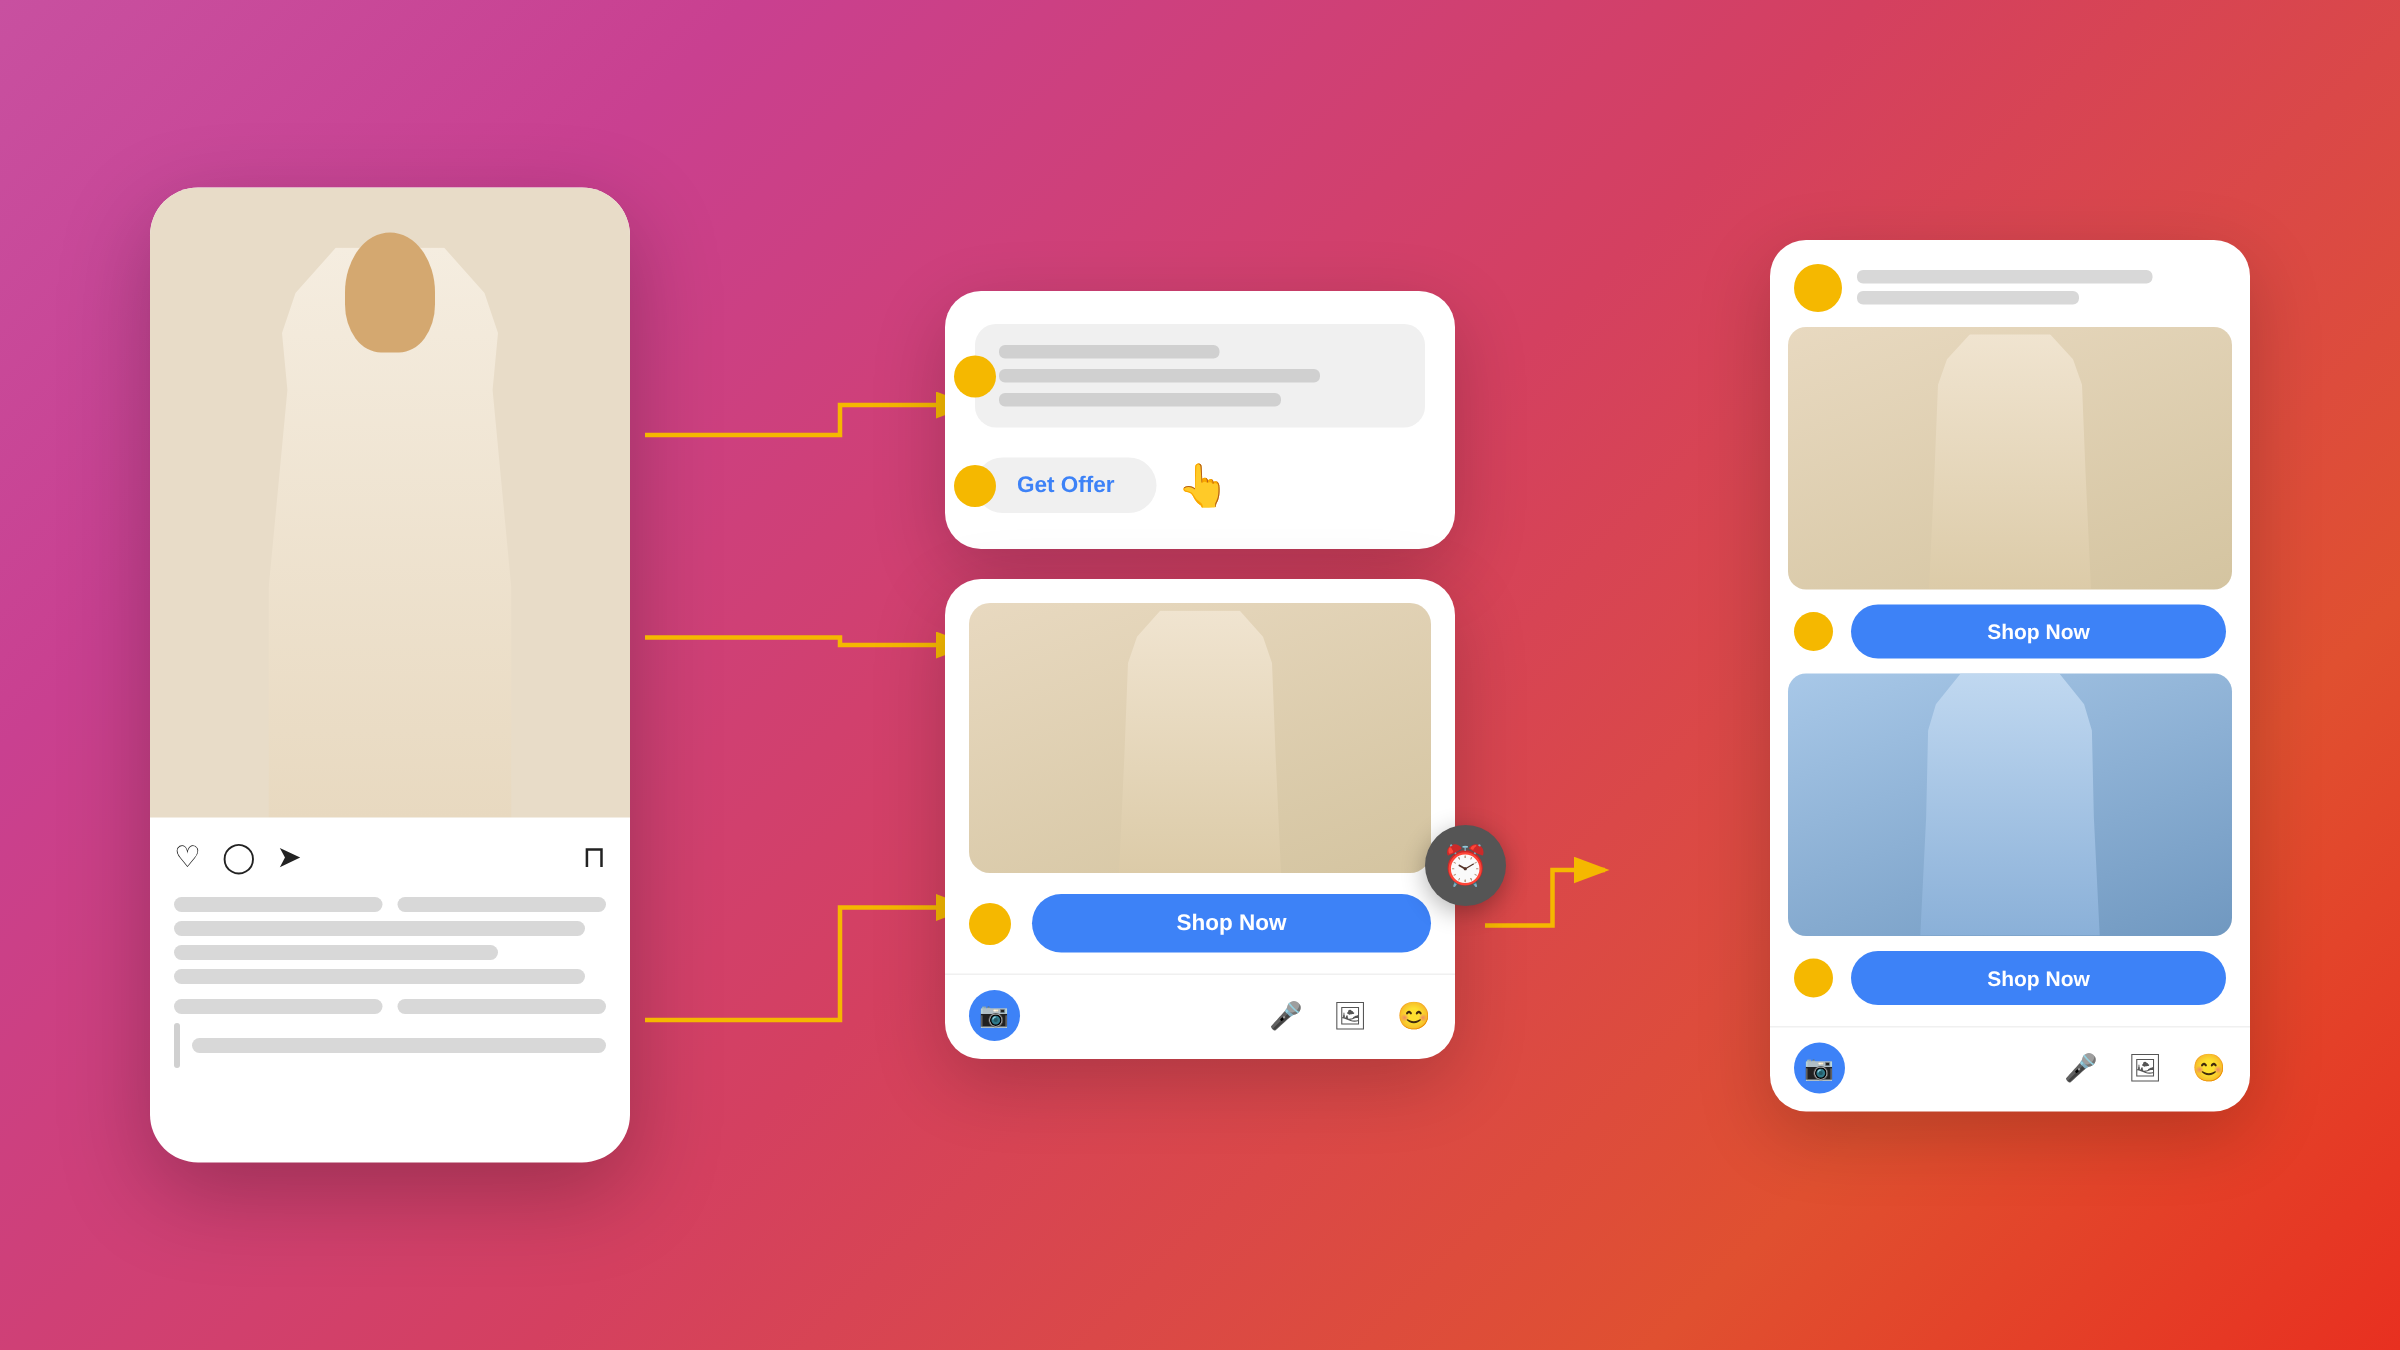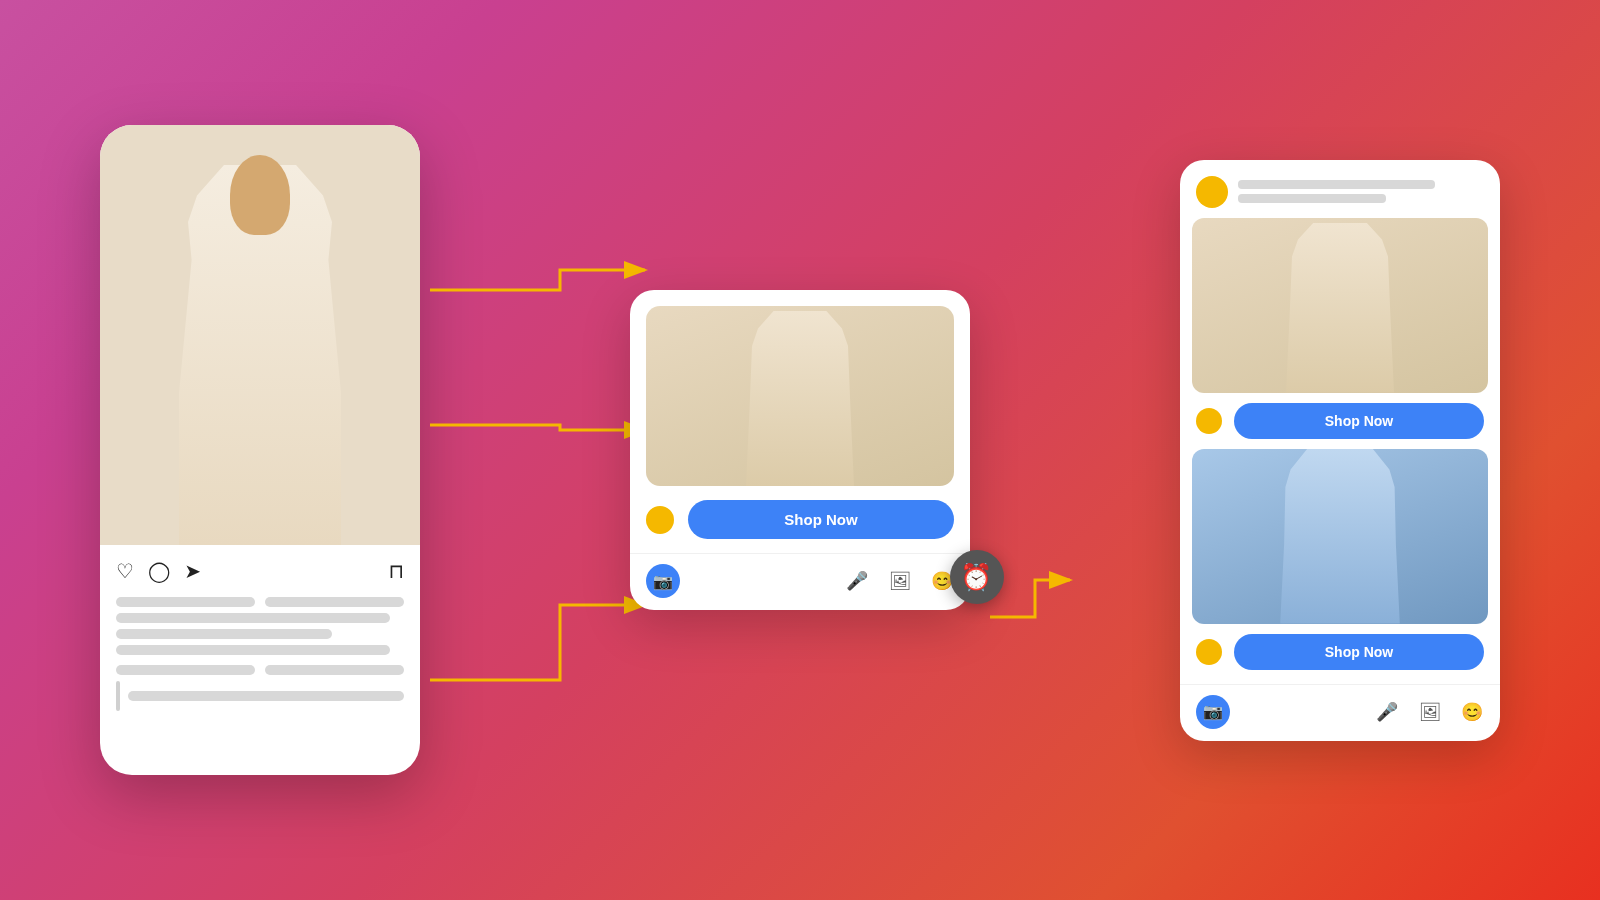--- a/index.html
+++ b/index.html
@@ -491,20 +491,33 @@
       </div>
       <div class="bottom-bar">
         <div style="width:4px; height:30px; background:#d0d0d0; border-radius:2px;"></div>
         <div class="text-line medium"></div>
       </div>
     </div>
   </div>
 
   <div class="middle-section">
 
+    <div class="chat-card chat-card-top">
+      <div class="chat-bubble">
+        <div class="dot-indicator"></div>
+        <div class="bubble-line b-short"></div>
+        <div class="bubble-line b-medium"></div>
+        <div class="bubble-line b-long"></div>
+      </div>
+      <div class="get-offer-row">
+        <div class="dot-indicator-small"></div>
+        <button class="get-offer-btn">Get Offer</button>
+        <span class="hand-icon">👆</span>
+      </div>
+    </div>
 
     <div class="chat-card chat-card-bottom">
       <div class="product-image-mid"></div>
       <div class="shop-now-row">
         <div class="dot-indicator-bottom"></div>
         <button class="shop-now-btn">Shop Now</button>
       </div>
       <div class="chat-footer">
         <div class="camera-btn">📷</div>
         <div class="footer-icons">

